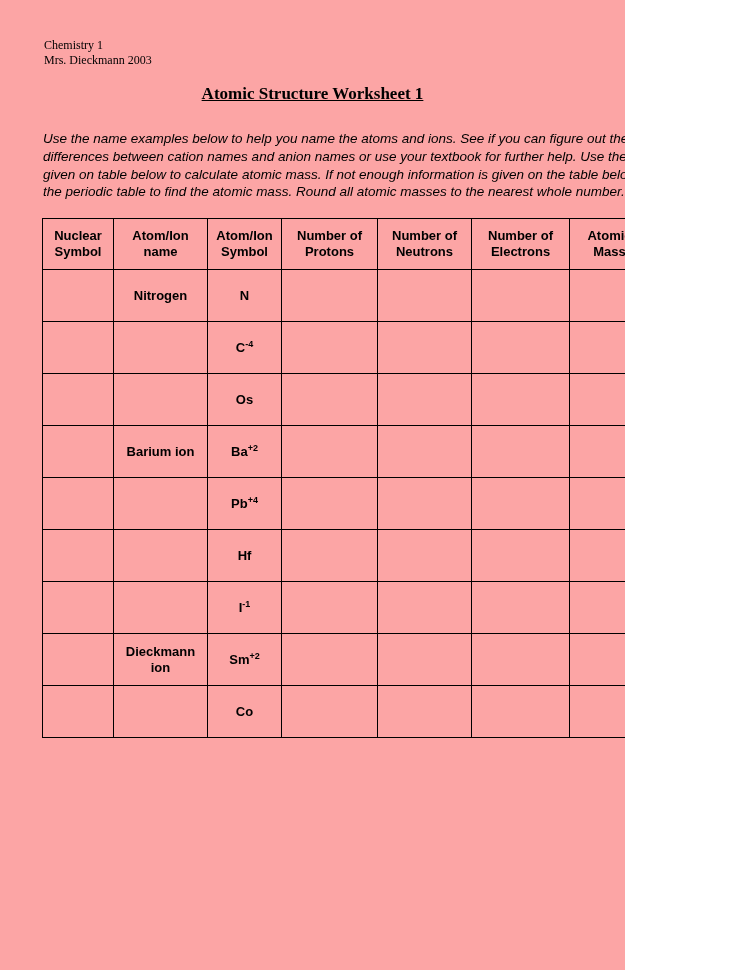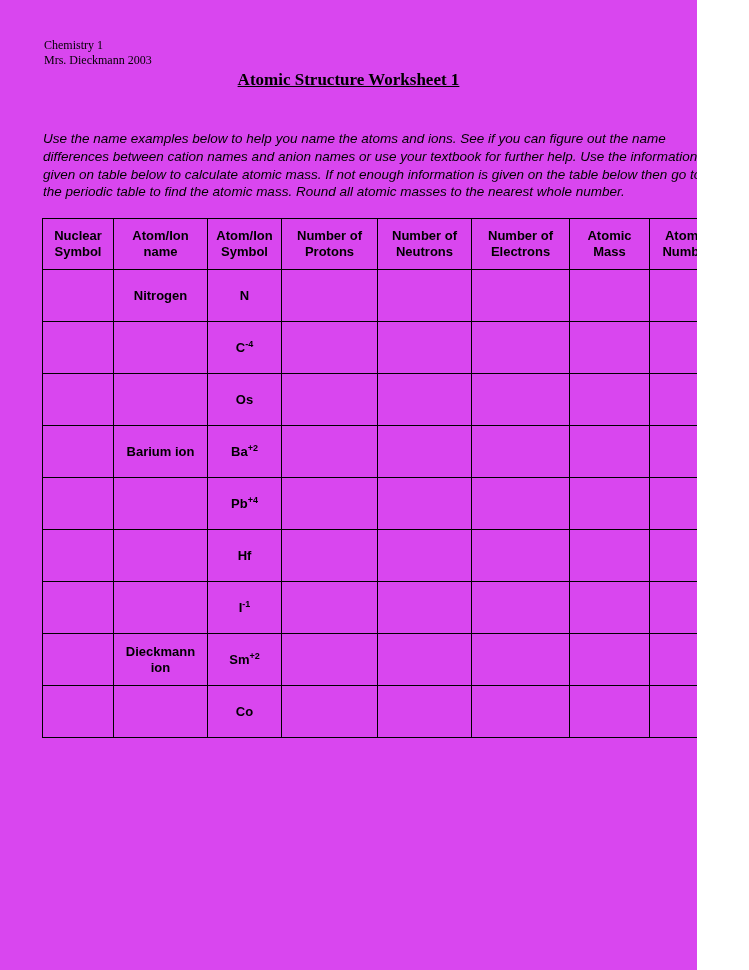--- a/index.html
+++ b/index.html
@@ -2,38 +2,38 @@
 <html><head>
 <meta charset="utf-8">
 <style>
   html, body {
     margin: 0;
     padding: 0;
     background: #ffffff;
   }
   .page {
     position: relative;
-    width: 697px;
+    width: 625px;
     height: 970px;
-    background: #d946ef;
+    background: #fca5a5;
     font-family: "Liberation Sans", sans-serif;
     color: #000000;
     overflow: hidden;
   }
   .doc-header {
     position: absolute;
     top: 38px;
     left: 44px;
     font-family: "Liberation Serif", serif;
     font-size: 12px;
     line-height: 1.22;
   }
   .doc-title {
     position: absolute;
-    top: 70px;
+    top: 84px;
     left: 0;
     width: 100%;
     text-align: center;
     font-family: "Liberation Serif", serif;
     font-weight: bold;
     font-size: 17px;
     text-decoration: underline;
   }
   .instructions {
     position: absolute;

